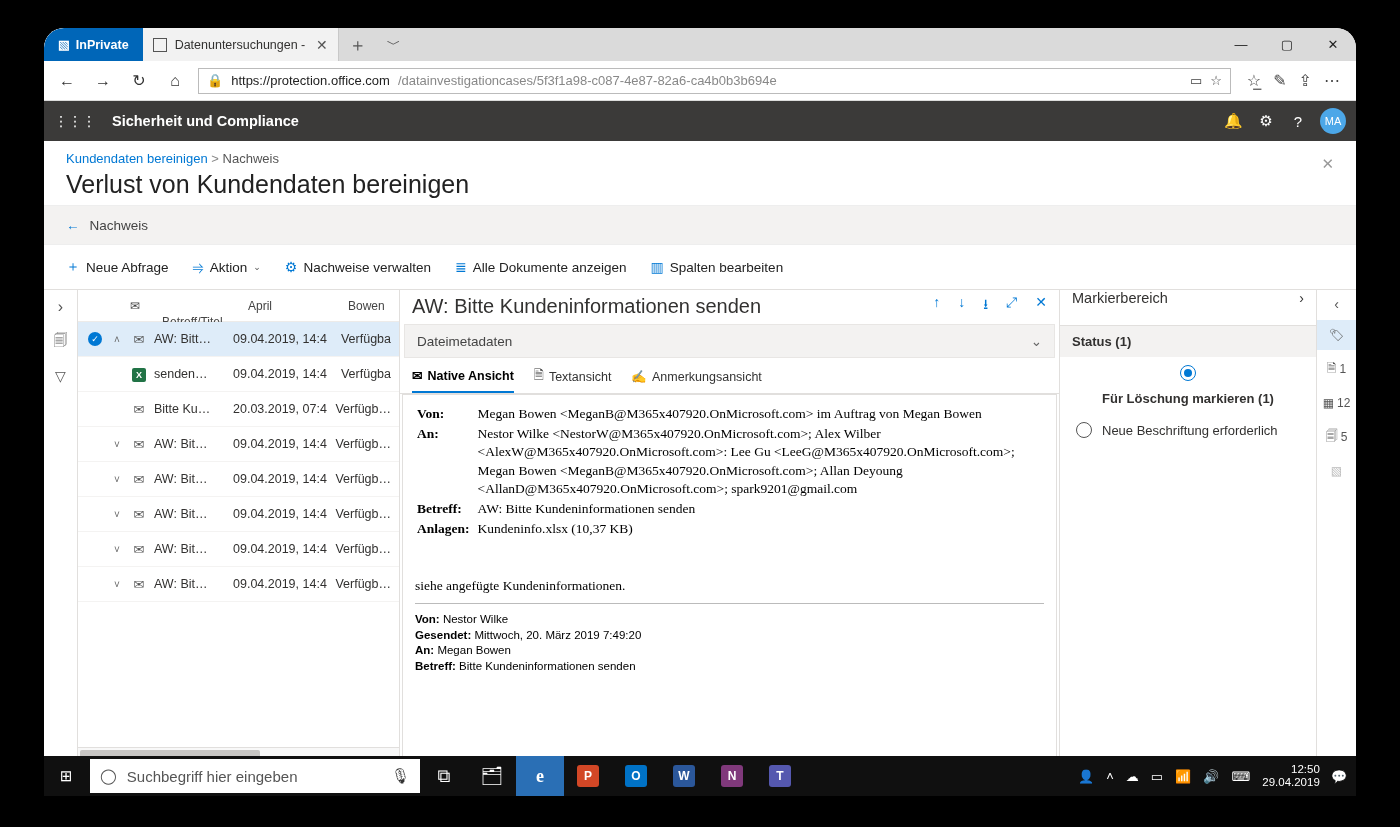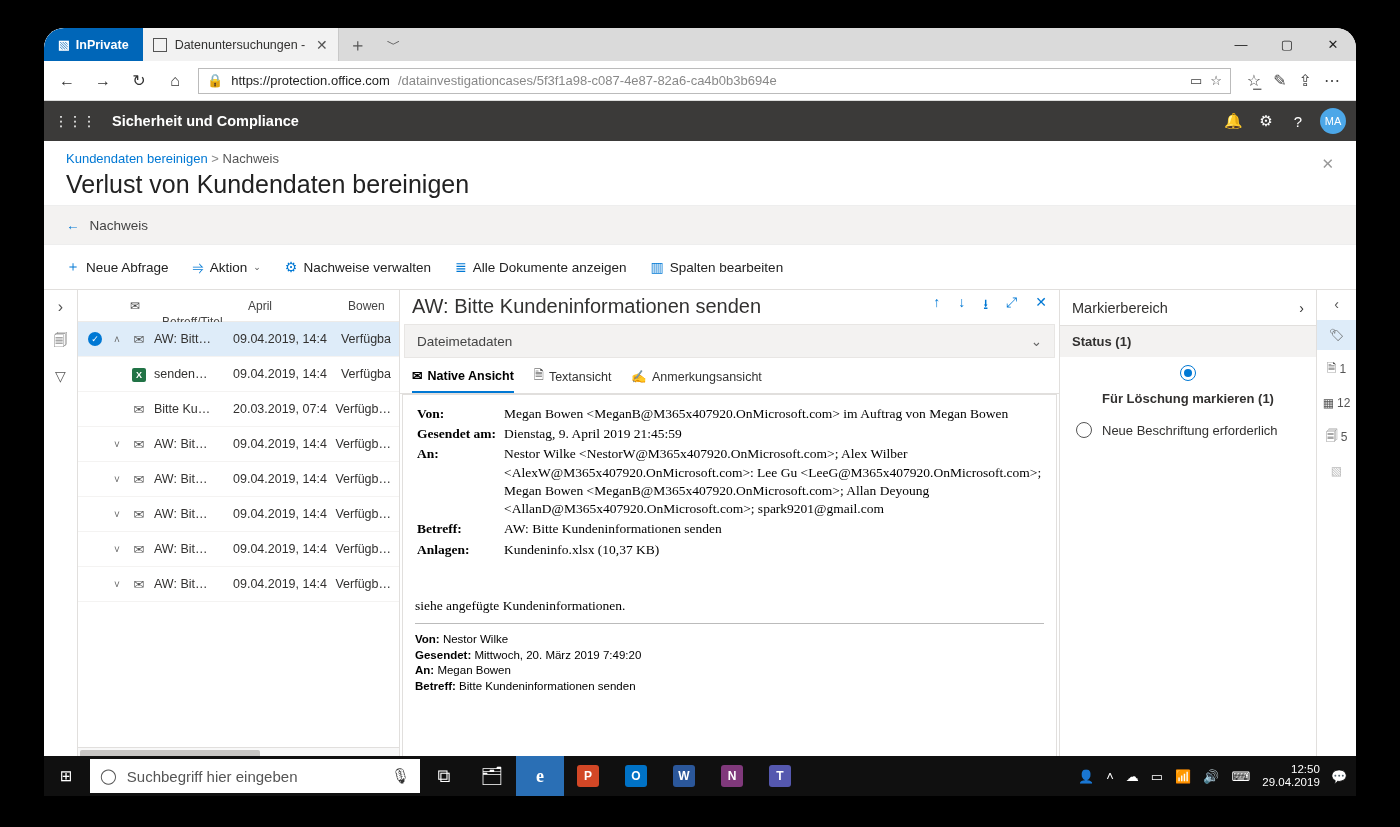--- a/index.html
+++ b/index.html
@@ -75,21 +75,21 @@
 .vtab { display:flex; gap:5px; align-items:center; padding-bottom: 6px; color: #333; }
 .vtab.active { border-bottom: 2px solid #0078d4; color: #000; font-weight: 600; }
 .mailbody { flex:1; overflow: auto; padding: 8px 12px; font-family: "Times New Roman", serif; font-size: 13.5px; line-height: 1.35; color: #000; border:1px solid #e1dfdd; margin:0 2px;}
 .mailbody table{font-family:"Times New Roman",serif;}
 .mailbody td.lbl{font-weight:bold; vertical-align:top; padding-right:6px; white-space:nowrap;}
 .mailbody hr{border:none;border-top:1px solid #bbb;margin:8px 0;}
 .mailbody .quoted{font-family:"Segoe UI",Arial,sans-serif;font-size:11.5px;}
 .mailbody .quoted b{font-weight:bold;}
 
 .tagpane { width: 256px; display: flex; flex-direction: column; }
-.taghdr { height: 36px; display:flex; align-items:center; padding:0 12px; font-size:14.5px; border-bottom:1px solid #e1dfdd;}
+.taghdr { height: 36px; display:flex; padding:0 12px; font-size:14.5px; border-bottom:1px solid #e1dfdd;}
 .taghdr .arr{margin-left:auto;color:#333;font-size:14px;}
 .taggroup{padding:0;}
 .tagsub{background:#f3f2f1; padding:8px 12px; font-size:13px; font-weight:600;}
 .tagopt{display:flex;align-items:center;gap:10px;padding:8px 16px;font-size:13px;}
 .radio{width:16px;height:16px;border:1.5px solid #555;border-radius:50%;display:flex;align-items:center;justify-content:center;}
 .radio.sel{border-color:#0078d4;}
 .radio.sel::after{content:"";width:8px;height:8px;background:#0078d4;border-radius:50%;}
 .tagopt.bold{font-weight:600;flex-direction:column;}
 
 .rightrail { width: 40px; border-left:1px solid #e1dfdd; display:flex; flex-direction:column; align-items:center; padding-top:6px; gap:4px; font-size:12px; color:#555;}
@@ -324,24 +324,20 @@
             <span>✍</span>
             <span>Anmerkungsansicht</span>
           </div>
       </div>
       <div class="mailbody">
         <table>
           <tbody>
               <tr>
                 <td class="lbl">Von:</td>
                 <td>Megan Bowen &lt;MeganB@M365x407920.OnMicrosoft.com&gt; im Auftrag von Megan Bowen</td>
-              </tr>
-          <tr>
-                <td class="lbl">Gesendet am:</td>
-                <td>Dienstag, 9. April 2019 21:45:59</td>
               </tr>
           <tr>
                 <td class="lbl">An:</td>
                 <td>Nestor Wilke &lt;NestorW@M365x407920.OnMicrosoft.com&gt;; Alex Wilber &lt;AlexW@M365x407920.OnMicrosoft.com&gt;: Lee Gu &lt;LeeG@M365x407920.OnMicrosoft.com&gt;; Megan Bowen &lt;MeganB@M365x407920.OnMicrosoft.com&gt;; Allan Deyoung &lt;AllanD@M365x407920.OnMicrosoft.com&gt;; spark9201@gmail.com</td>
               </tr>
           <tr>
                 <td class="lbl">Betreff:</td>
                 <td>AW: Bitte Kundeninformationen senden</td>
               </tr>
           <tr>

